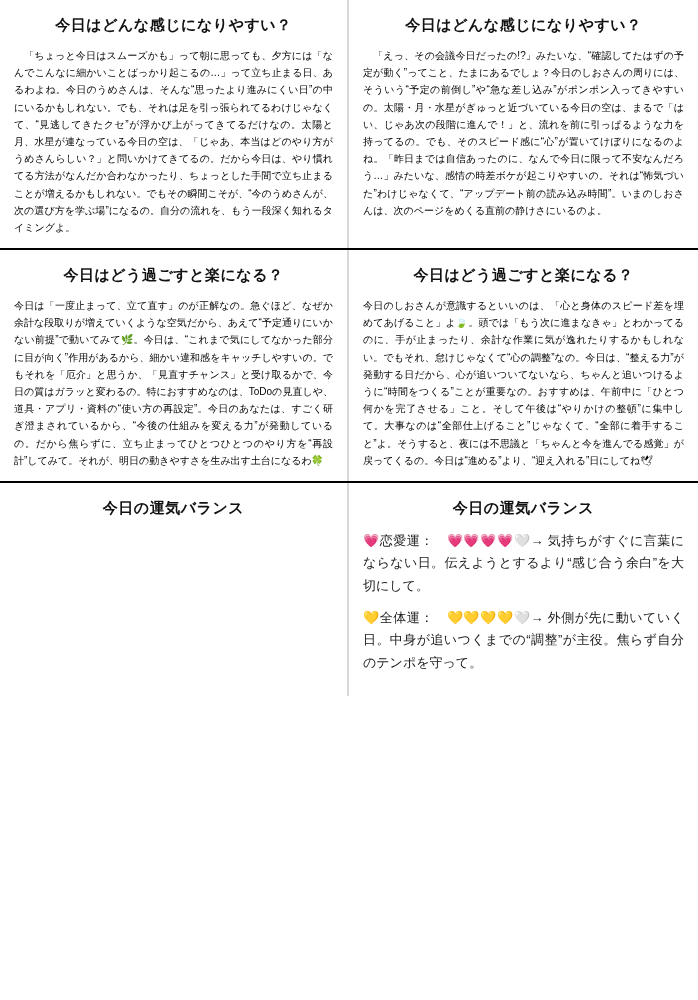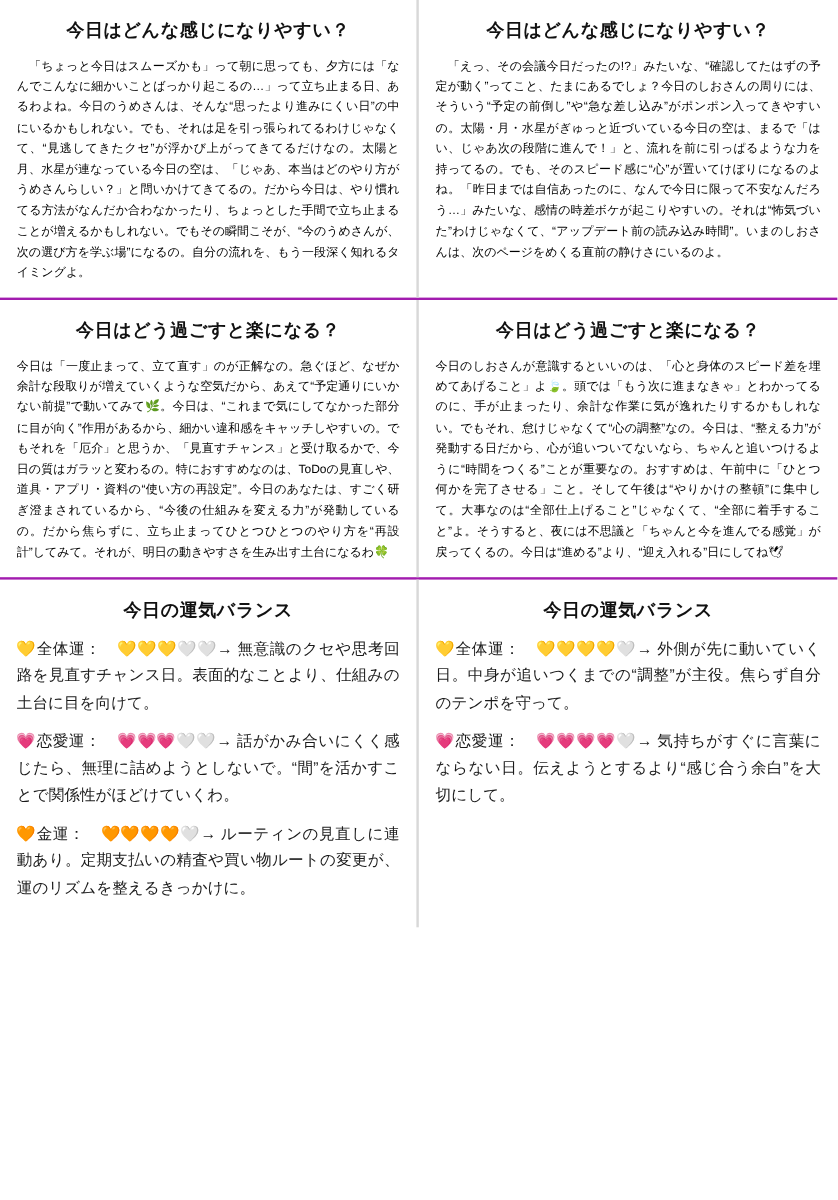--- a/index.html
+++ b/index.html
@@ -13,21 +13,21 @@
     color: #1a1a1a;
   }
   .page {
     width: 698px;
     display: flex;
     flex-direction: column;
   }
   .band {
     display: flex;
     width: 100%;
-    border-bottom: 2px solid #a21caf;
+    border-bottom: 2px solid #000000;
   }
   .band:last-child { border-bottom: none; }
   .col {
     width: 349px;
     box-sizing: border-box;
     padding: 10px 14px 12px 14px;
   }
   .col.left { border-right: 2px solid #d8d8d8; }
   .section-title {
     text-align: center;
@@ -81,30 +81,24 @@
     </div>
     <div class="col right">
       <div class="section-title">今日はどう過ごすと楽になる？</div>
       <div class="body-text">今日のしおさんが意識するといいのは、「心と身体のスピード差を埋めてあげること」よ🍃。頭では「もう次に進まなきゃ」とわかってるのに、手が止まったり、余計な作業に気が逸れたりするかもしれない。でもそれ、怠けじゃなくて“心の調整”なの。今日は、“整える力”が発動する日だから、心が追いついてないなら、ちゃんと追いつけるように“時間をつくる”ことが重要なの。おすすめは、午前中に「ひとつ何かを完了させる」こと。そして午後は“やりかけの整頓”に集中して。大事なのは“全部仕上げること”じゃなくて、“全部に着手すること”よ。そうすると、夜には不思議と「ちゃんと今を進んでる感覚」が戻ってくるの。今日は“進める”より、“迎え入れる”日にしてね🕊</div>
     </div>
   </div>
 
   <div class="band">
     <div class="col left">
       <div class="section-title">今日の運気バランス</div>
-      <ul class="luck-list">
-        <li class="luck-item">💛全体運：　💛💛💛🤍🤍→ 無意識のクセや思考回路を見直すチャンス日。表面的なことより、仕組みの土台に目を向けて。</li>
-        <li class="luck-item">💗恋愛運：　💗💗💗🤍🤍→ 話がかみ合いにくく感じたら、無理に詰めようとしないで。“間”を活かすことで関係性がほどけていくわ。</li>
-        <li class="luck-item">🧡金運：　🧡🧡🧡🧡🤍→ ルーティンの見直しに連動あり。定期支払いの精査や買い物ルートの変更が、運のリズムを整えるきっかけに。</li>
-
-      </ul>
     </div>
     <div class="col right">
       <div class="section-title">今日の運気バランス</div>
       <ul class="luck-list">
+        <li class="luck-item">💗恋愛運：　💗💗💗💗🤍→ 気持ちがすぐに言葉にならない日。伝えようとするより“感じ合う余白”を大切にして。</li>
         <li class="luck-item">💛全体運：　💛💛💛💛🤍→ 外側が先に動いていく日。中身が追いつくまでの“調整”が主役。焦らず自分のテンポを守って。</li>
-        <li class="luck-item">💗恋愛運：　💗💗💗💗🤍→ 気持ちがすぐに言葉にならない日。伝えようとするより“感じ合う余白”を大切にして。</li>
 
       </ul>
     </div>
   </div>
 
 </div>
 
 </body></html>

